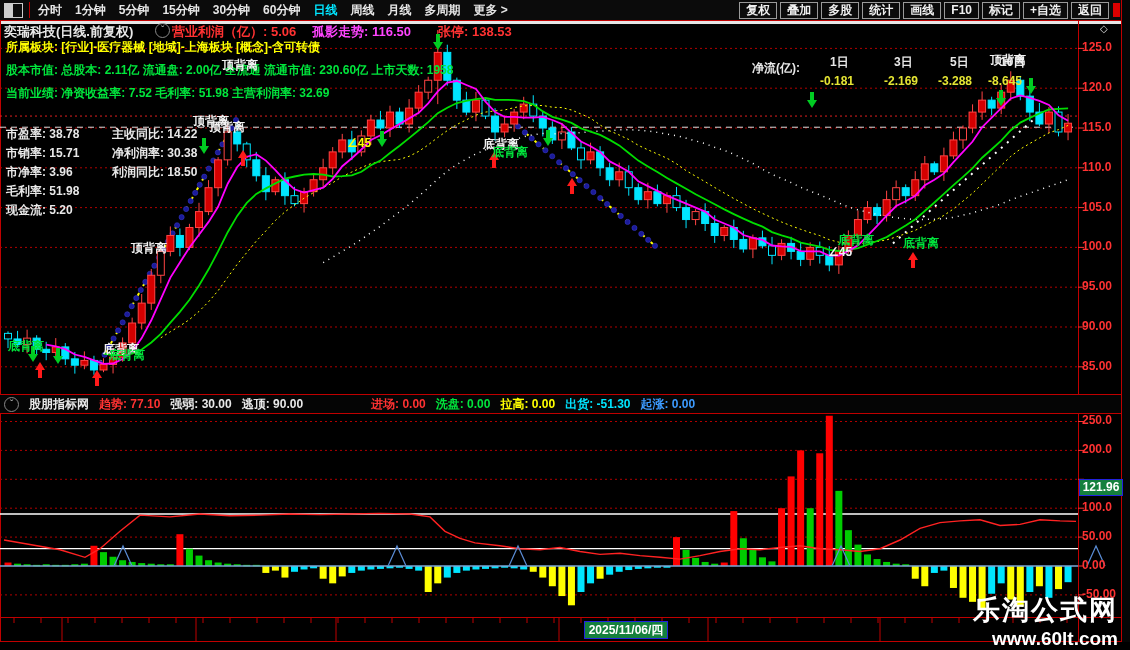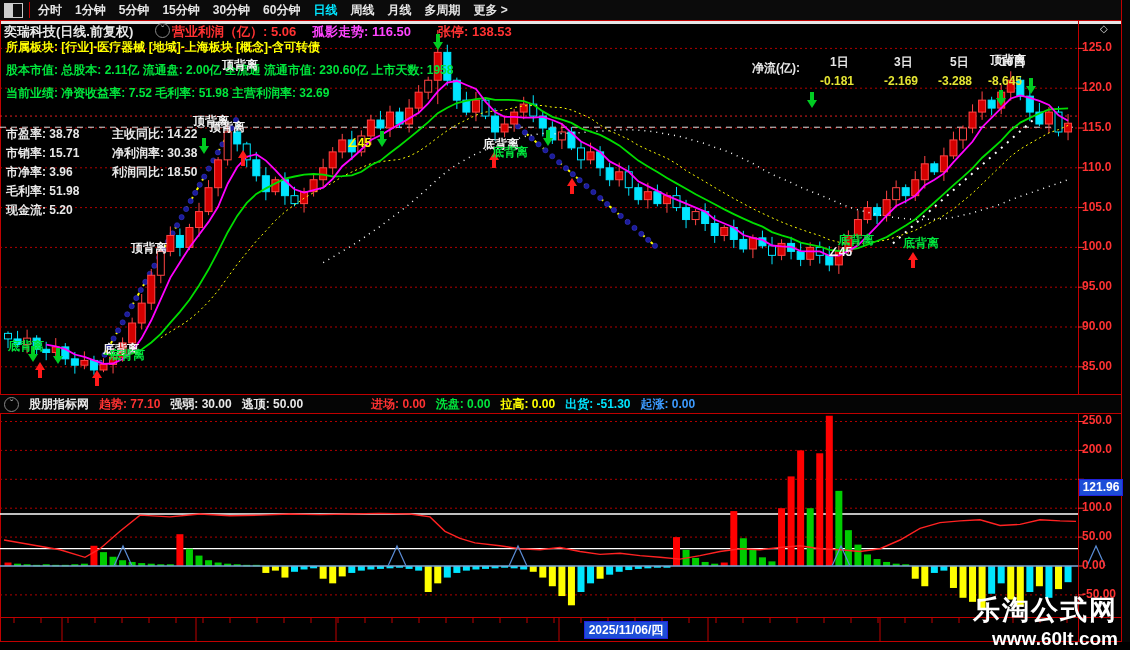--- a/index.html
+++ b/index.html
@@ -23,21 +23,21 @@
   .t-yel{color:#ffff00;} .t-grn{color:#00e53c;} .t-cyan{color:#00e5ff;} .t-blue{color:#3d9bff;}
   .t-dimyel{color:#e5e533;}
   .chev{display:inline-block;width:13px;height:13px;border-radius:50%;border:1px solid #888;
         color:#aaa;font-size:9px;line-height:11px;text-align:center;vertical-align:-2px;margin:0 3px;}
   
   .ann{position:absolute;font-weight:bold;font-size:12px;z-index:6;white-space:nowrap;}
   .ann.white{color:#f2f2f2;} .ann.green{color:#00e53c;} .ann.yellow{color:#ffff00;}
   
   .ytick{position:absolute;left:1082px;width:38px;color:#ff3232;font-weight:bold;z-index:4;}
   .xtick{position:absolute;top:622px;color:#86efac;font-weight:bold;z-index:4;margin-top:22px;}
-  .marker-box{position:absolute;background:#1d4ed8;color:#fff;font-weight:bold;text-align:center;
+  .marker-box{position:absolute;background:#15803d;color:#fff;font-weight:bold;text-align:center;
               z-index:7;border:1px solid #2222dd;}
   
   #lower-header{position:absolute;left:0;top:395px;width:1121px;height:18px;background:#050505;
                 display:flex;align-items:center;z-index:6;}
   #lower-header span{margin-right:10px;font-weight:bold;white-space:nowrap;}
   
   #watermark{position:absolute;right:12px;top:592px;text-align:right;z-index:9;color:#fff;
              font-weight:bold;pointer-events:none;}
   #watermark .wm1{font-size:27px;letter-spacing:2px;}
   #watermark .wm2{font-size:19px;}
@@ -576,20 +576,32 @@
     <span class="tb-item">1分钟</span>
     <span class="tb-item">5分钟</span>
     <span class="tb-item">15分钟</span>
     <span class="tb-item">30分钟</span>
     <span class="tb-item">60分钟</span>
     <span class="tb-item active">日线</span>
     <span class="tb-item">周线</span>
     <span class="tb-item">月线</span>
     <span class="tb-item">多周期</span>
     <span class="tb-item">更多 &gt;</span>
+    <div id="tb-right">
+      <span class="tb-btn">复权</span>
+      <span class="tb-btn">叠加</span>
+      <span class="tb-btn">多股</span>
+      <span class="tb-btn">统计</span>
+      <span class="tb-btn">画线</span>
+      <span class="tb-btn">F10</span>
+      <span class="tb-btn">标记</span>
+      <span class="tb-btn">+自选</span>
+      <span class="tb-btn">返回</span>
+      <div id="tb-redblock"></div>
+    </div>
   </div>
 
   <div class="ov t-white" style="left:4px;top:23px;font-size:13px;">奕瑞科技(日线.前复权)</div>
   <span class="ov chev" style="left:152px;top:23px;">ˇ</span>
   <div class="ov t-red" style="left:172px;top:23px;font-size:13px;">营业利润（亿）: 5.06</div>
   <div class="ov t-mag" style="left:312px;top:23px;font-size:13px;">孤影走势: 116.50</div>
   <div class="ov t-red" style="left:438px;top:23px;font-size:13px;">张停: 138.53</div>
   <div id="diamond">◇</div>
 
   <div class="ov t-yel" style="left:6px;top:39px;">所属板块: [行业]-医疗器械 [地域]-上海板块 [概念]-含可转债</div>
@@ -638,21 +650,21 @@
   <div class="ytick" style="top:239px;">100.0</div>
   <div class="ytick" style="top:279px;">95.00</div>
   <div class="ytick" style="top:319px;">90.00</div>
   <div class="ytick" style="top:359px;">85.00</div>
 
   <div id="lower-header">
     <span class="chev" style="margin-left:4px;">ˇ</span>
     <span class="t-white">股朋指标网</span>
     <span class="t-red">趋势: 77.10</span>
     <span class="t-white">强弱: 30.00</span>
-    <span class="t-white">逃顶: 50.00</span>
+    <span class="t-white">逃顶: 90.00</span>
     <span class="t-red" style="margin-left:58px;">进场: 0.00</span>
     <span class="t-grn">洗盘: 0.00</span>
     <span class="t-yel">拉高: 0.00</span>
     <span class="t-cyan">出货: -51.30</span>
     <span class="t-blue">起涨: 0.00</span>
   </div>
 
   <div class="ytick" style="top:413px;">250.0</div>
   <div class="ytick" style="top:442px;">200.0</div>
   <div class="ytick" style="top:500px;">100.0</div>

